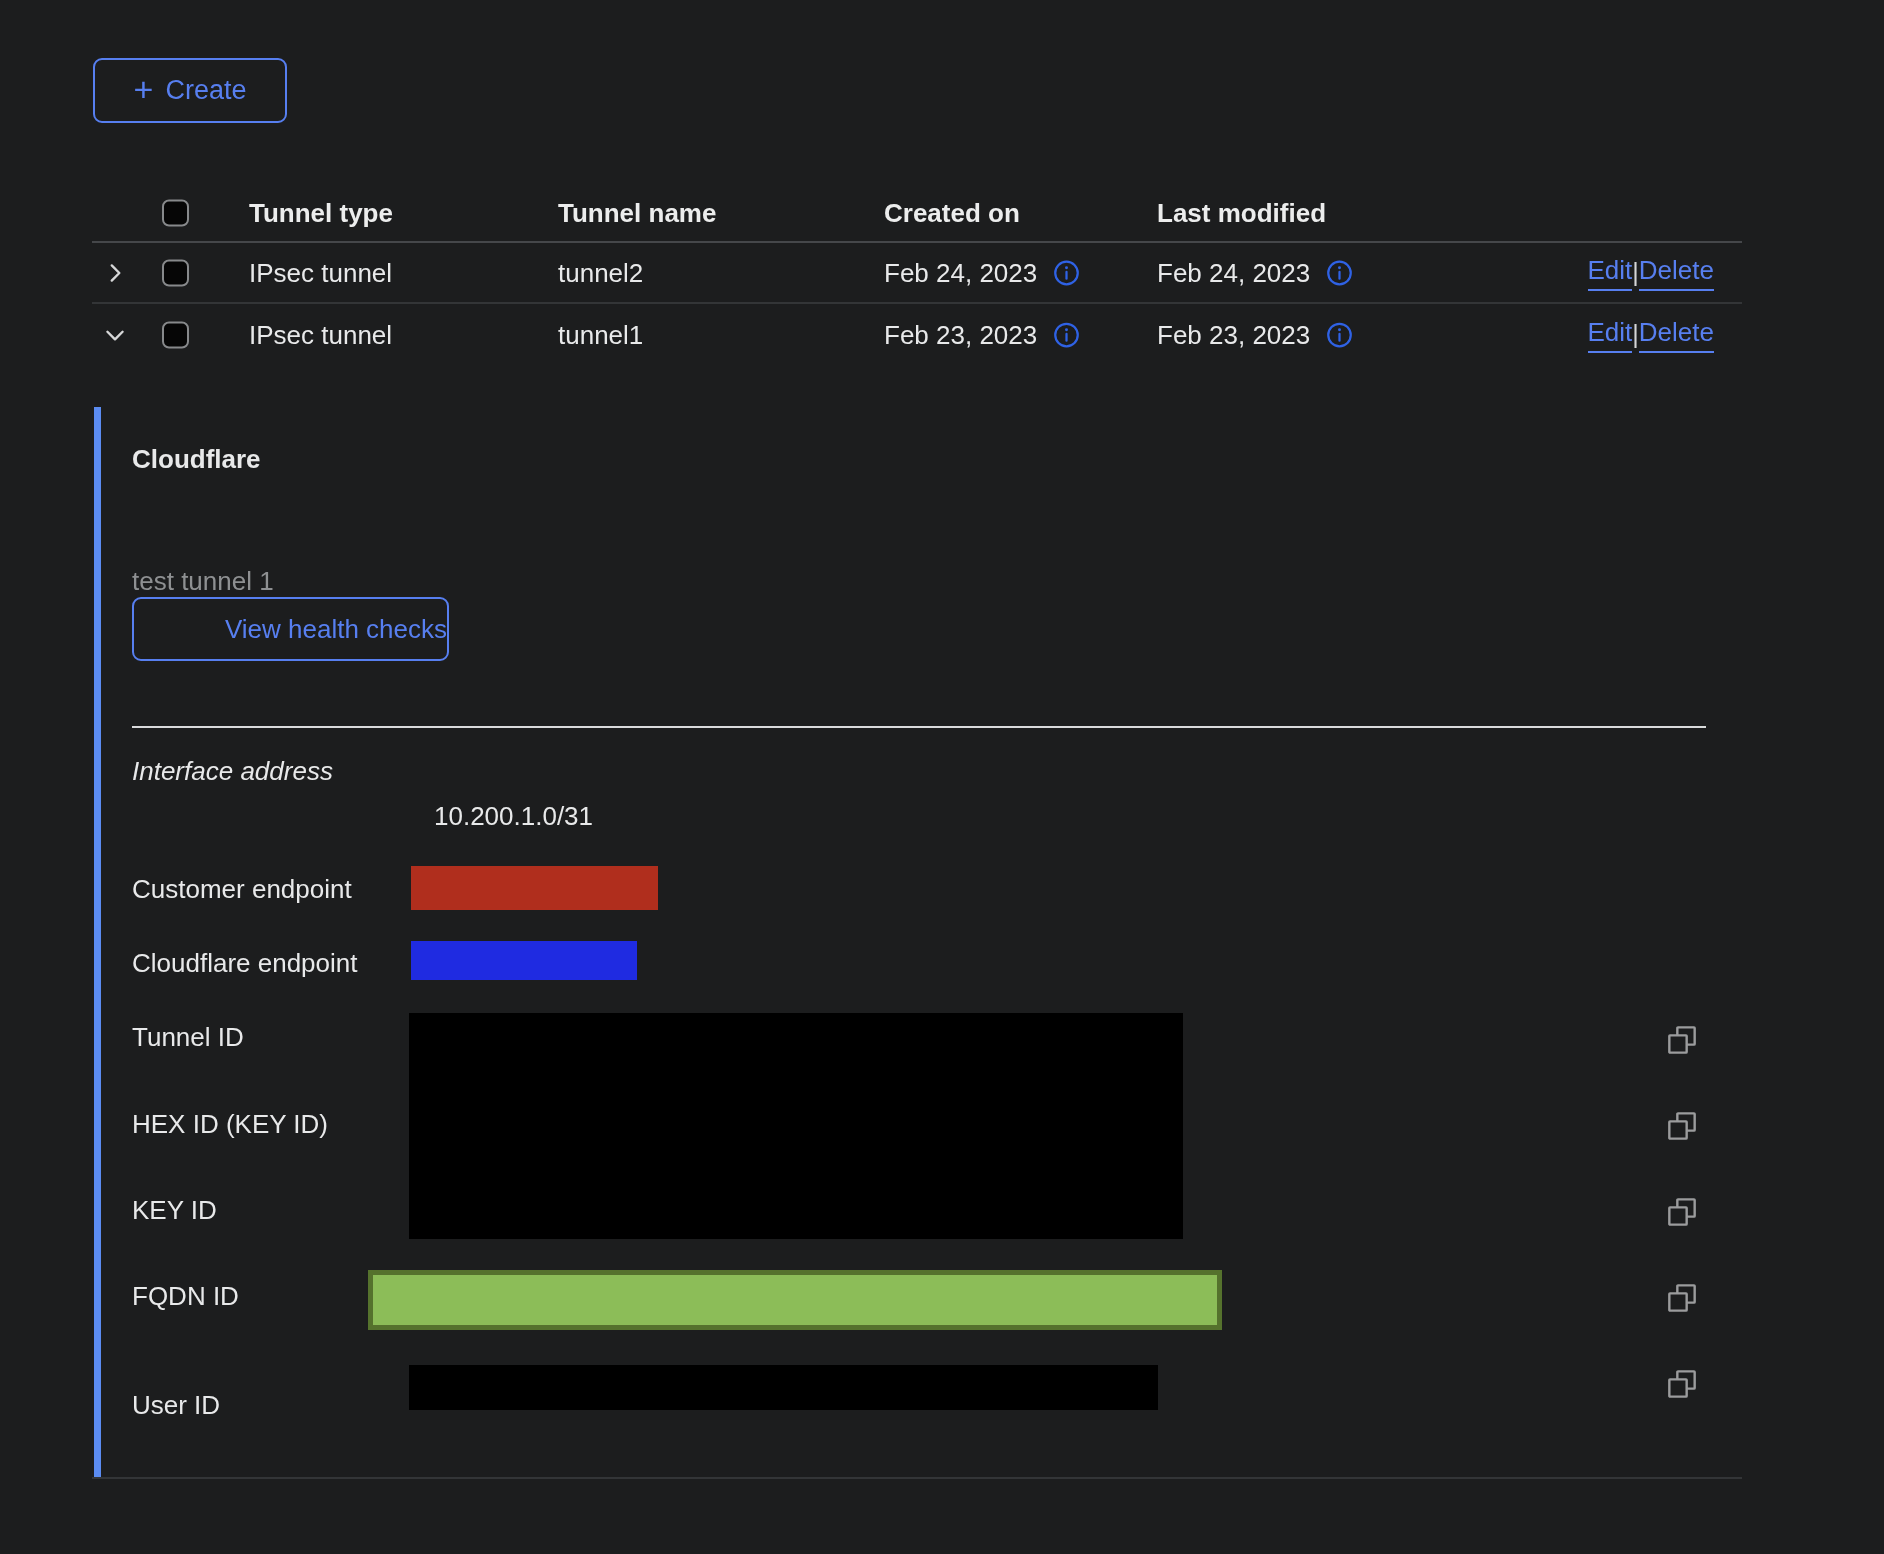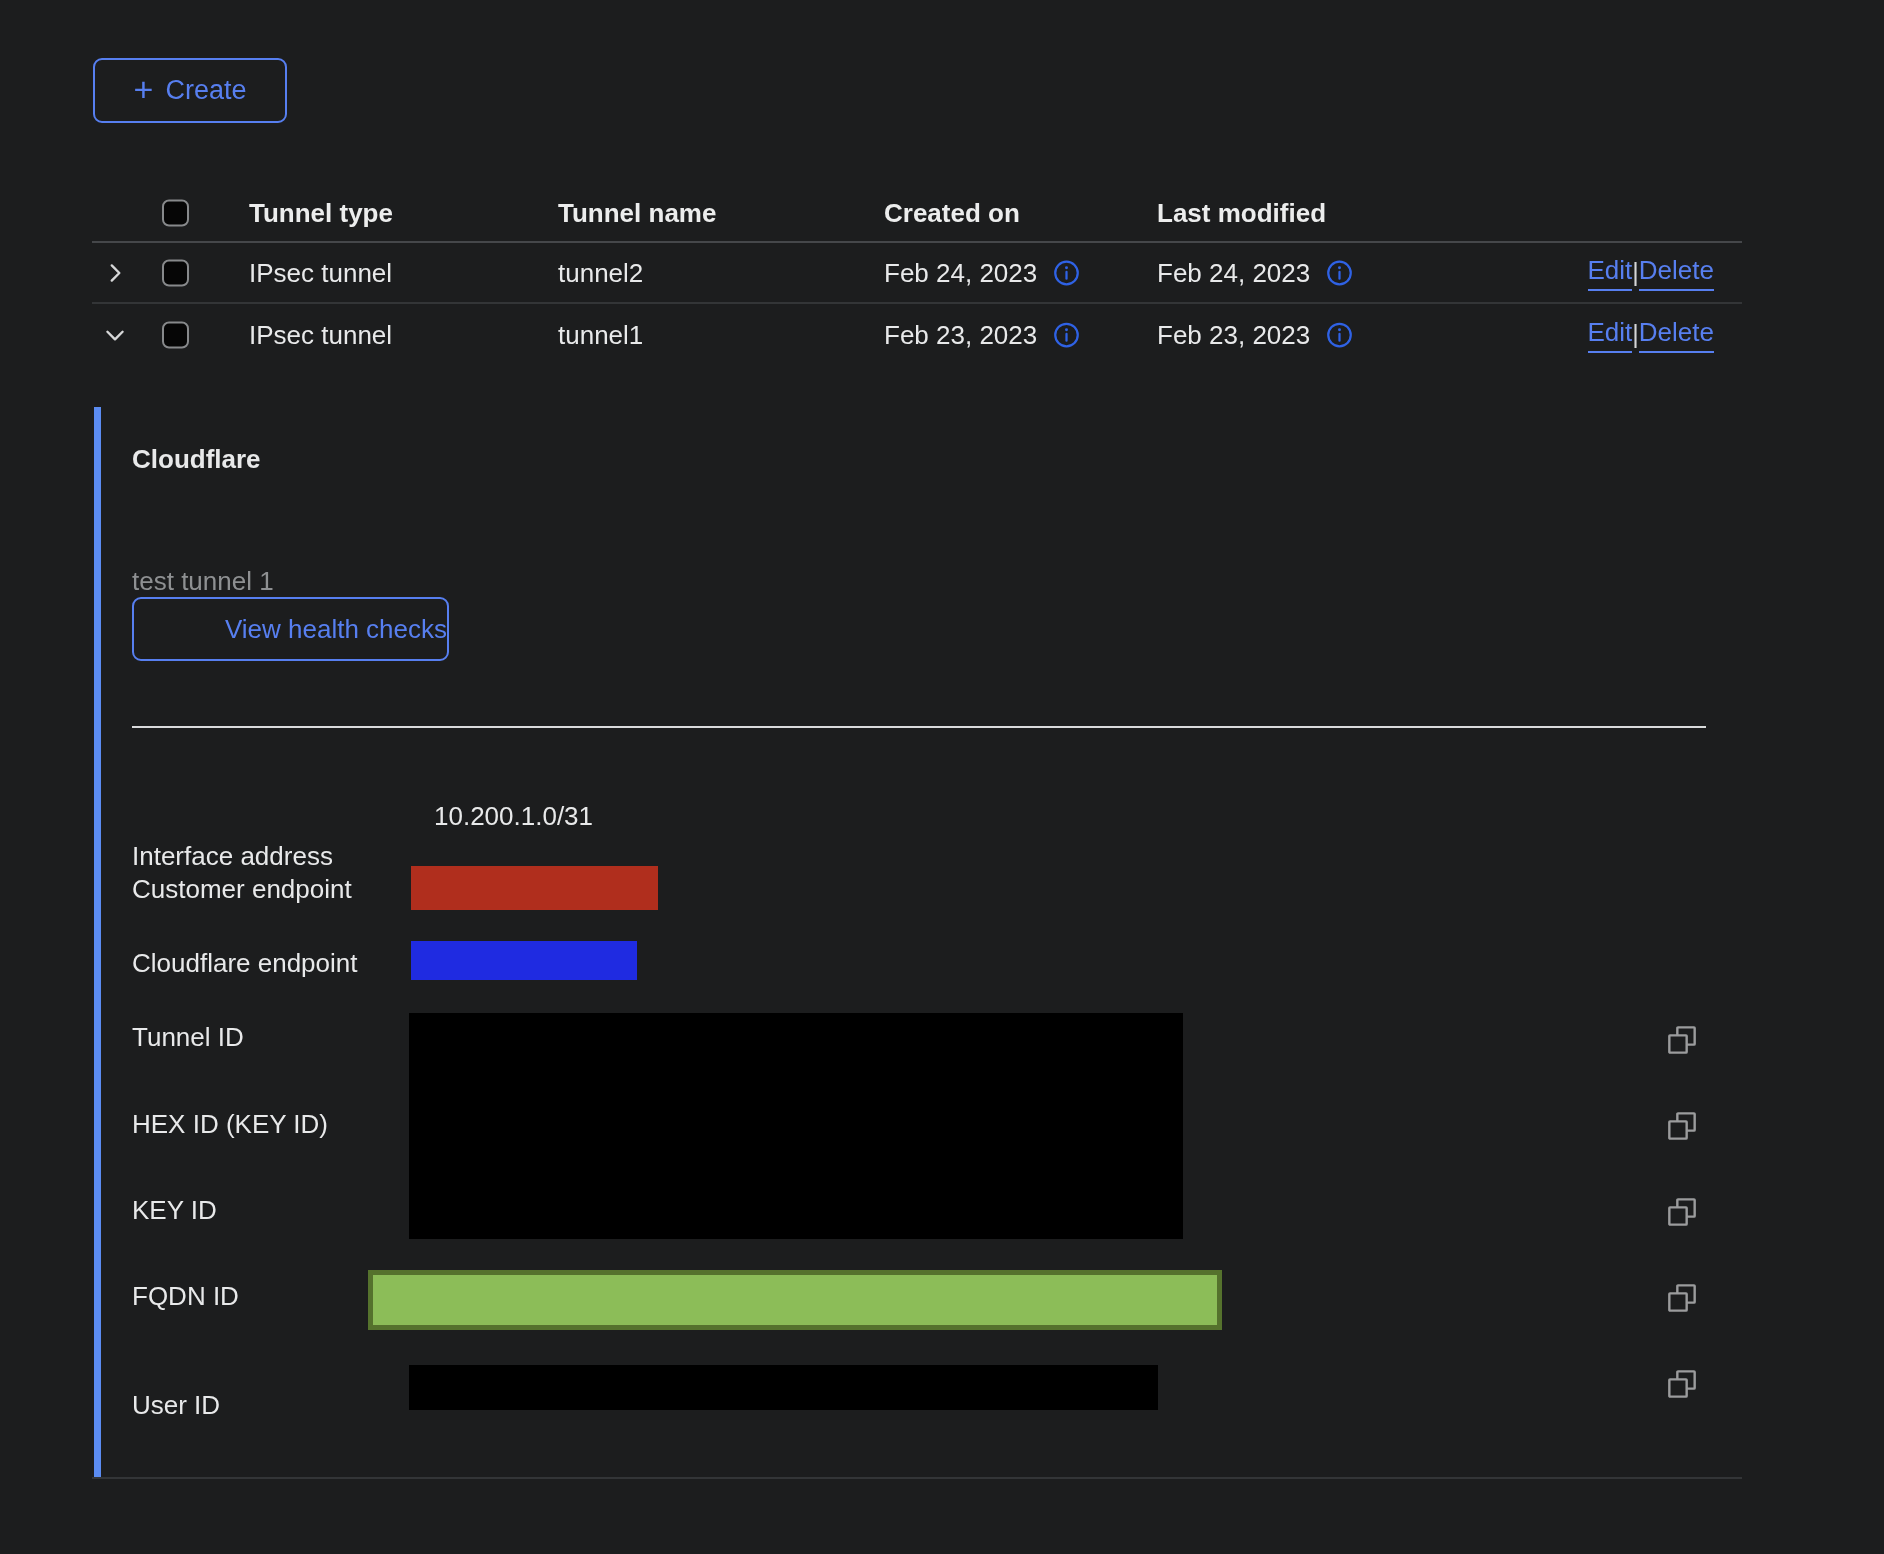--- a/index.html
+++ b/index.html
@@ -67,21 +67,21 @@
   .d-label{position:absolute;font-size:26px;color:var(--text);white-space:nowrap;}
   .d-desc-title{left:132px;top:444px;font-weight:600;}
   .d-desc-value{left:132px;top:528px;color:var(--muted);margin-top:38px;}
   .health-btn{
     position:absolute;left:132px;top:597px;width:317px;height:64px;
     border:2px solid var(--accent);border-radius:9px;background:transparent;
     color:var(--accent);font-size:26px;font-family:"Liberation Sans",sans-serif;cursor:pointer;text-align:right;
   }
   .d-divider{position:absolute;left:132px;top:726px;width:1574px;height:2px;background:#d9dadb;}
 
-  .f-interface-label{left:132px;top:841px;}
+  .f-interface-label{left:132px;top:756px;font-style:italic;}
   .f-interface-value{left:434px;top:801px;}
   .f-customer-label{left:132px;top:874px;}
   .f-cloudflare-label{left:132px;top:948px;}
   .f-tunnelid-label{left:132px;top:1022px;}
   .f-hexid-label{left:132px;top:1109px;}
   .f-keyid-label{left:132px;top:1195px;}
   .f-fqdnid-label{left:132px;top:1281px;}
   .f-userid-label{left:132px;top:1368px;margin-top:22px;}
 
   .redact{position:absolute;}

